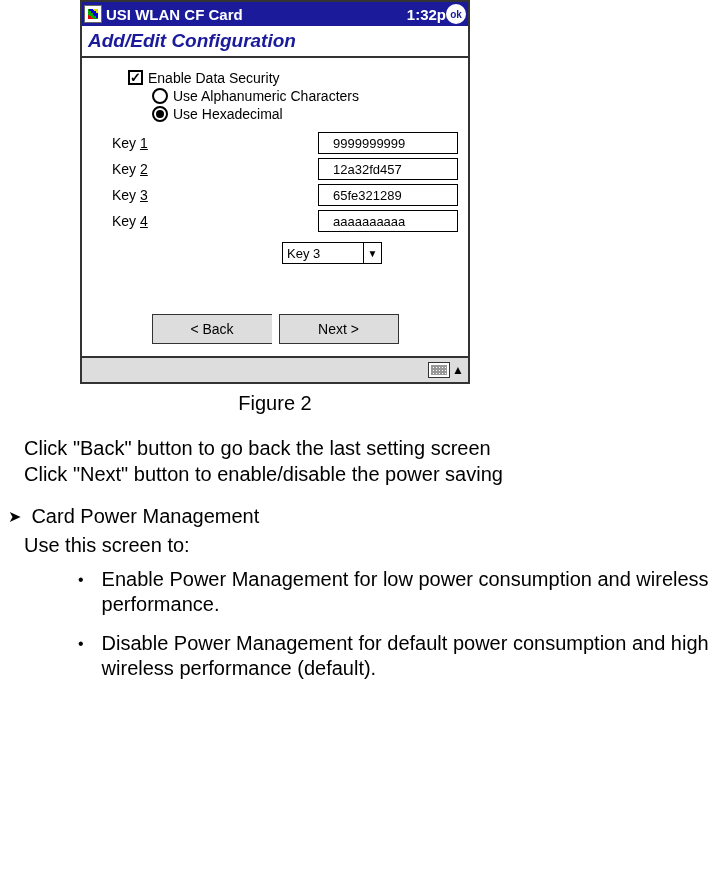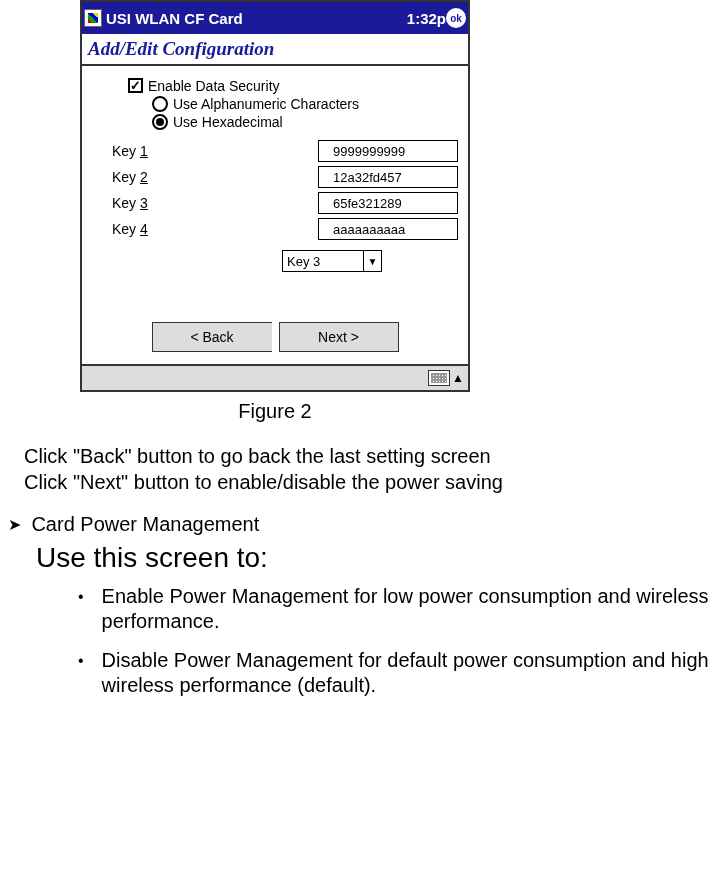--- a/index.html
+++ b/index.html
@@ -1,25 +1,25 @@
 <!DOCTYPE html>
 <html><head>
   <meta charset="utf-8">
   <style>
     * { box-sizing: border-box; margin: 0; padding: 0; }
     body { font-family: Arial, Helvetica, sans-serif; font-size: 20px; background: white; width: 721px; }
     .page { padding: 0 8px 20px 8px; }
     .device-frame { margin-left: 72px; width: 390px; border: 2px solid #333; background: white; }
-    .titlebar { background: #1a1a9a; color: white; display: flex; align-items: center; height: 32px; padding: 0 2px; font-size: 15px; font-weight: bold; font-family: Tahoma, Verdana, sans-serif; }
+    .titlebar { background: #1a1a9a; color: white; display: flex; align-items: center; height: 24px; padding: 0 2px; font-size: 15px; font-weight: bold; font-family: Tahoma, Verdana, sans-serif; }
     .titlebar .win-icon { width: 18px; height: 18px; background: white; border: 1px solid #666; position: relative; display: inline-flex; align-items: center; justify-content: center; }
     .titlebar .win-icon::after { content: ""; display:block; width:10px; height:10px; background: linear-gradient(45deg,#d00 0 25%,#0a0 25% 50%,#00d 50% 75%,#dd0 75% 100%); }
     .titlebar .app-title { margin-left: 4px; flex: 1; }
     .titlebar .time { margin-right: 0; }
     .ok-btn { width: 20px; height: 20px; border-radius: 50%; background: white; color: #1a1a9a; display: inline-flex; align-items: center; justify-content: center; font-size: 10px; font-weight: bold; }
-    .subheader { background: white; color: #1a1a9a; font-family: Liberation Serif, serif; font-size: 19px; font-weight: bold; font-style: italic; padding: 4px 6px 4px 6px; border-bottom: 2px solid #333; }
+    .subheader { background: white; color: #1a1a9a; font-family: Liberation Sans, sans-serif; font-size: 19px; font-weight: bold; font-style: italic; padding: 4px 6px 4px 6px; border-bottom: 2px solid #333; }
     .content { padding: 10px 10px 6px 30px; font-size: 14px; font-family: Tahoma, Verdana, sans-serif; }
     .row { display: flex; align-items: flex-start; margin: 2px 16px; }
     .checkbox { width: 15px; height: 15px; border: 2px solid #000; margin-right: 5px; display: inline-flex; align-items: center; justify-content: center; }
     .checkbox::after { content: "✓"; font-size: 13px; font-weight: bold; color: #000; line-height: 1; }
     .radio { width: 16px; height: 16px; border: 2px solid #000; border-radius: 50%; margin-right: 5px; margin-left: 24px; display: inline-flex; align-items: center; justify-content: center; }
     .radio.checked::after { content: ""; width: 8px; height: 8px; background: #000; border-radius: 50%; }
     .keys { margin-top: 10px; }
     .key-row { display: flex; align-items: center; margin: 4px 0; justify-content: space-between; }
     .key-label { width: 110px; }
     .underline { text-decoration: underline; }
@@ -32,21 +32,21 @@
     .btn { border: 1px solid #333; background: #ddd; width: 120px; height: 30px; display: inline-flex; align-items: center; justify-content: center; font-size: 14px; font-family: Tahoma, Verdana, sans-serif; }
     .btn:first-child { border-right: none; }
     .bottombar { border-top: 2px solid #333; height: 26px; background: #ddd; display: flex; justify-content: flex-end; align-items: center; padding: 0 4px; gap: 2px; }
     .kb-icon { width: 22px; height: 16px; border: 1px solid #333; background: white; position: relative; }
     .kb-icon::after { content: ""; display: block; position: absolute; left:2px; right:2px; top:2px; bottom:2px; background: repeating-linear-gradient(to right, #333 0 2px, transparent 2px 3px), repeating-linear-gradient(to bottom, #333 0 2px, transparent 2px 3px); opacity:.5;}
     .up-arrow { font-size: 12px; }
     .caption { text-align: center; margin: 8px 0 20px 72px; width: 390px; font-size: 20px; }
     .instructions { margin-left: 16px; font-size: 20px; line-height: 1.3; margin-bottom: 18px; }
     .section-head { display: flex; align-items: center; margin-bottom: 4px; font-size: 20px; }
     .triangle { margin-right: 10px; font-size: 16px; }
-    .sub-text { margin-left: 28px; font-size: 28px; margin-top: 6px; margin-bottom: 10px; }
+    .sub-text { margin-left: 16px; font-size: 20px; margin-top: 6px; margin-bottom: 10px; }
     ul.bullets { margin-left: 70px; list-style: none; font-size: 20px; }
     ul.bullets li { margin-bottom: 14px; display: flex; }
     ul.bullets li::before { content: "•"; font-size: 16px; margin-right: 18px; margin-top:4px; }
     ul.bullets li .bullet-text { flex:1; line-height: 1.25; }
   </style>
 </head>
 <body>
 <div class="page">
 
 <div class="device-frame">

